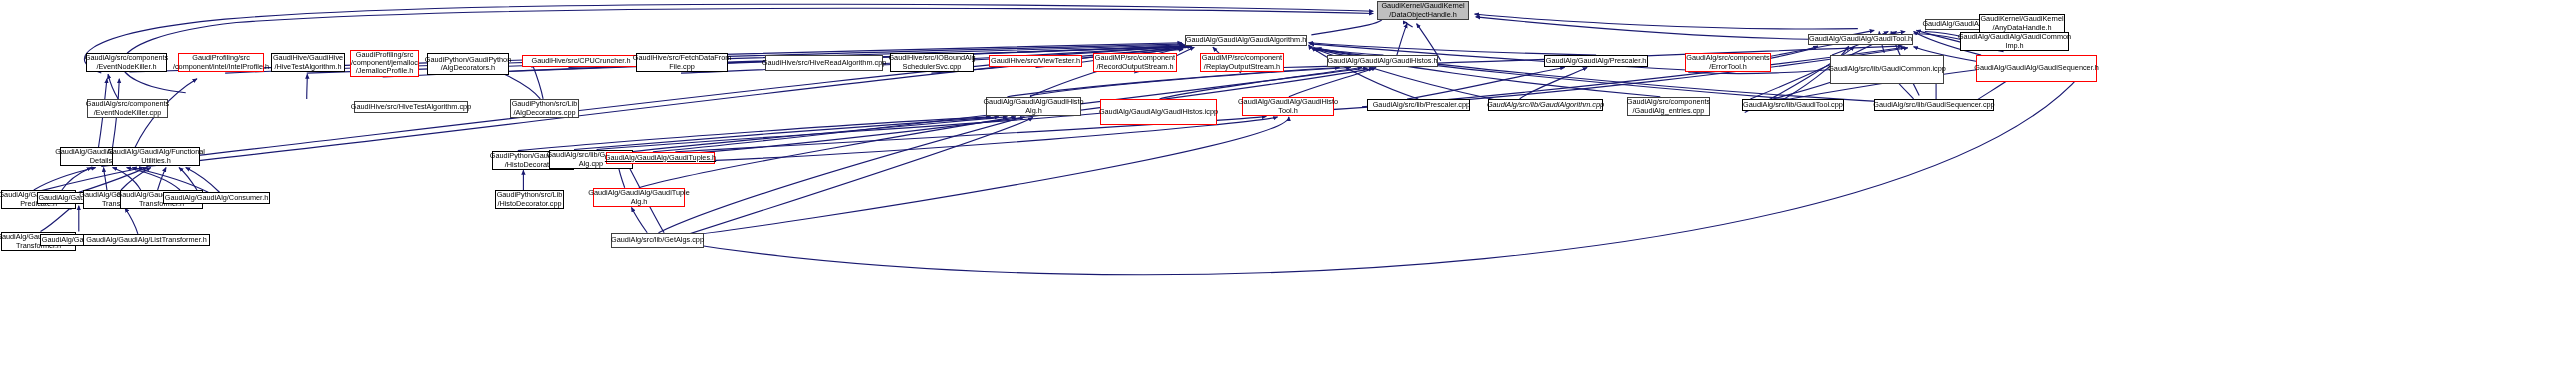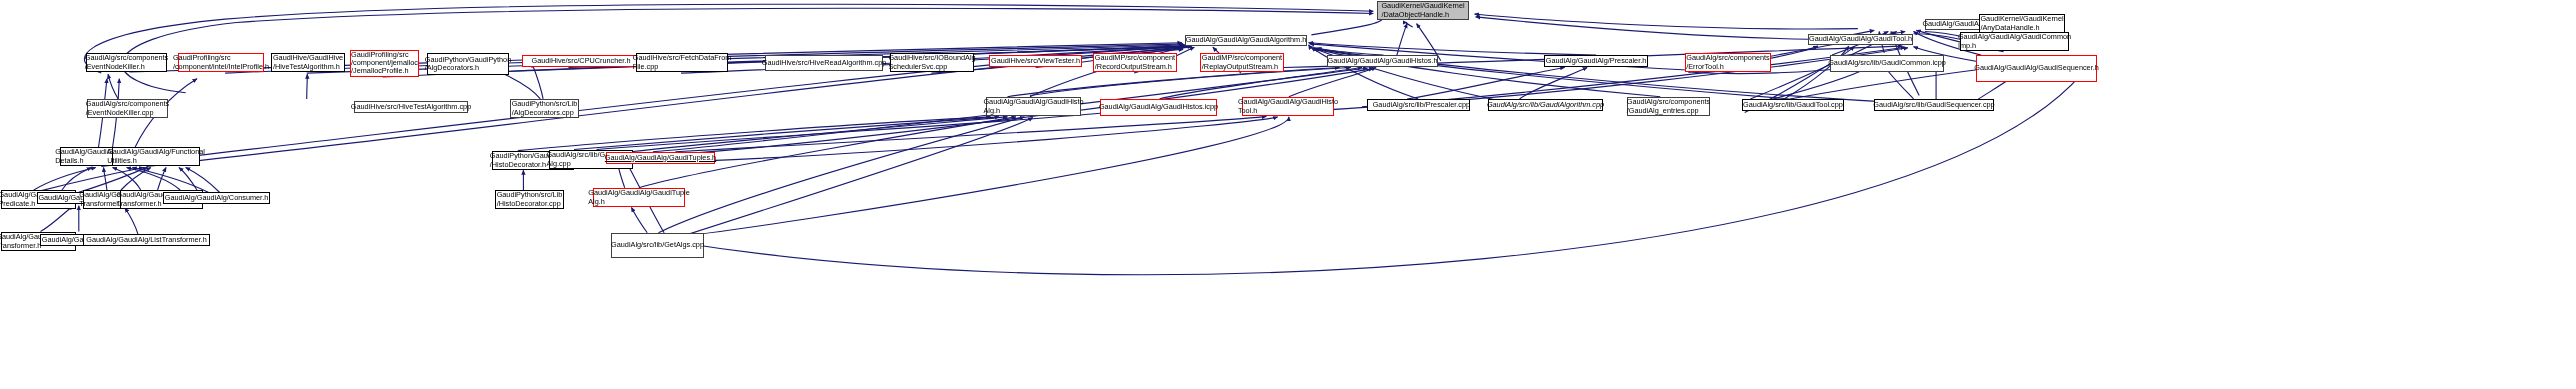--- a/index.html
+++ b/index.html
@@ -1,20 +1,20 @@
 <!DOCTYPE html>
 <html style="font-size:9px"><head>
 <meta charset="utf-8">
 <style>
   html,body{margin:0;padding:0;background:#ffffff;}
   #canvas{position:relative;width:2576px;height:389px;background:#ffffff;
           font-family:"Liberation Sans", sans-serif;overflow:hidden;}
   svg.edges{position:absolute;left:0;top:0;width:2576px;height:389px;pointer-events:none;}
   .node{position:absolute;box-sizing:border-box;display:flex;align-items:center;
-        justify-content:center;text-align:left;background:#ffffff;
+        justify-content:center;text-align:center;background:#ffffff;
         border:0.8px solid #000000;font-size:7.3px;line-height:8.4px;color:#000000;
         padding:1.1px 2.3px;white-space:pre-line;}
   .node.red{border-color:#ff0000;}
   .node.root{background:#bfbfbf;border-color:#404040;}
   .node.gray{border-color:#404040;}
 </style>
 </head>
 <body>
 
 <div id="canvas">
@@ -174,30 +174,30 @@
 SchedulerSvc.cpp</div>
     <div class="node red" style="left: 989px; top: 55px; width: 93px; height: 11.8px;">GaudiHive/src/ViewTester.h</div>
     <div class="node red" style="left: 1093px; top: 53px; width: 84px; height: 19px;">GaudiMP/src/component
 /RecordOutputStream.h</div>
     <div class="node red" style="left: 1200px; top: 53px; width: 84px; height: 19px;">GaudiMP/src/component
 /ReplayOutputStream.h</div>
     <div class="node gray" style="left: 1327px; top: 55px; width: 111px; height: 11.8px;">GaudiAlg/GaudiAlg/GaudiHistos.h</div>
     <div class="node" style="left: 1544px; top: 55px; width: 104px; height: 11.8px;">GaudiAlg/GaudiAlg/Prescaler.h</div>
     <div class="node red" style="left: 1685px; top: 53px; width: 86px; height: 19px;">GaudiAlg/src/components
 /ErrorTool.h</div>
-    <div class="node gray" style="left: 1830px; top: 55px; width: 114px; height: 17px;">GaudiAlg/src/lib/GaudiCommon.icpp</div>
+    <div class="node gray" style="left: 1830px; top: 55px; width: 114px; height: 29px;">GaudiAlg/src/lib/GaudiCommon.icpp</div>
     <div class="node red" style="left: 1976px; top: 55px; width: 121px; height: 27px;">GaudiAlg/GaudiAlg/GaudiSequencer.h</div>
     <div class="node gray" style="left: 87px; top: 99px; width: 81px; height: 19px;">GaudiAlg/src/components
 /EventNodeKiller.cpp</div>
     <div class="node gray" style="left: 354px; top: 101px; width: 114px; height: 11.8px;">GaudiHive/src/HiveTestAlgorithm.cpp</div>
     <div class="node gray" style="left: 510px; top: 99px; width: 69px; height: 19px;">GaudiPython/src/Lib
 /AlgDecorators.cpp</div>
     <div class="node gray" style="left: 986px; top: 97px; width: 95px; height: 19px;">GaudiAlg/GaudiAlg/GaudiHisto
 Alg.h</div>
-    <div class="node red" style="left: 1100px; top: 99px; width: 117px; height: 17px;">GaudiAlg/GaudiAlg/GaudiHistos.icpp</div>
+    <div class="node red" style="left: 1100px; top: 99px; width: 117px; height: 26px;">GaudiAlg/GaudiAlg/GaudiHistos.icpp</div>
     <div class="node red" style="left: 1242px; top: 97px; width: 92px; height: 19px;">GaudiAlg/GaudiAlg/GaudiHisto
 Tool.h</div>
     <div class="node" style="left: 1367px; top: 99px; width: 103px; height: 11.8px; padding-left: 8px;">GaudiAlg/src/lib/Prescaler.cpp</div>
     <div class="node" style="left: 1488px; top: 99px; width: 115px; height: 11.8px; font-style: italic;">GaudiAlg/src/lib/GaudiAlgorithm.cpp</div>
     <div class="node gray" style="left: 1627px; top: 97px; width: 83px; height: 19px;">GaudiAlg/src/components
 /GaudiAlg_entries.cpp</div>
     <div class="node" style="left: 1742px; top: 99px; width: 102px; height: 11.8px;">GaudiAlg/src/lib/GaudiTool.cpp</div>
     <div class="node" style="left: 1874px; top: 99px; width: 120px; height: 11.8px;">GaudiAlg/src/lib/GaudiSequencer.cpp</div>
     <div class="node" style="left: 60px; top: 147px; width: 88px; height: 19px;">GaudiAlg/GaudiAlg/Functional
 Details.h</div>
@@ -217,15 +217,15 @@
 Transformer.h</div>
     <div class="node" style="left: 163px; top: 192px; width: 107px; height: 11.8px;">GaudiAlg/GaudiAlg/Consumer.h</div>
     <div class="node" style="left: 495px; top: 190px; width: 69px; height: 19px;">GaudiPython/src/Lib
 /HistoDecorator.cpp</div>
     <div class="node red" style="left: 593px; top: 188px; width: 92px; height: 19px;">GaudiAlg/GaudiAlg/GaudiTuple
 Alg.h</div>
     <div class="node" style="left: 1.1px; top: 232px; width: 75px; height: 19px;">GaudiAlg/GaudiAlg/Scalar
 Transformer.h</div>
     <div class="node" style="left: 40px; top: 234px; width: 103px; height: 11.8px;">GaudiAlg/GaudiAlg/Producer.h</div>
     <div class="node" style="left: 83px; top: 234px; width: 127px; height: 11.8px;">GaudiAlg/GaudiAlg/ListTransformer.h</div>
-    <div class="node gray" style="left: 611px; top: 233px; width: 93px; height: 25px;">GaudiAlg/src/lib/GetAlgs.cpp</div>
+    <div class="node gray" style="left: 611px; top: 233px; width: 93px; height: 15px;">GaudiAlg/src/lib/GetAlgs.cpp</div>
   </div>
 
 
 </body></html>

